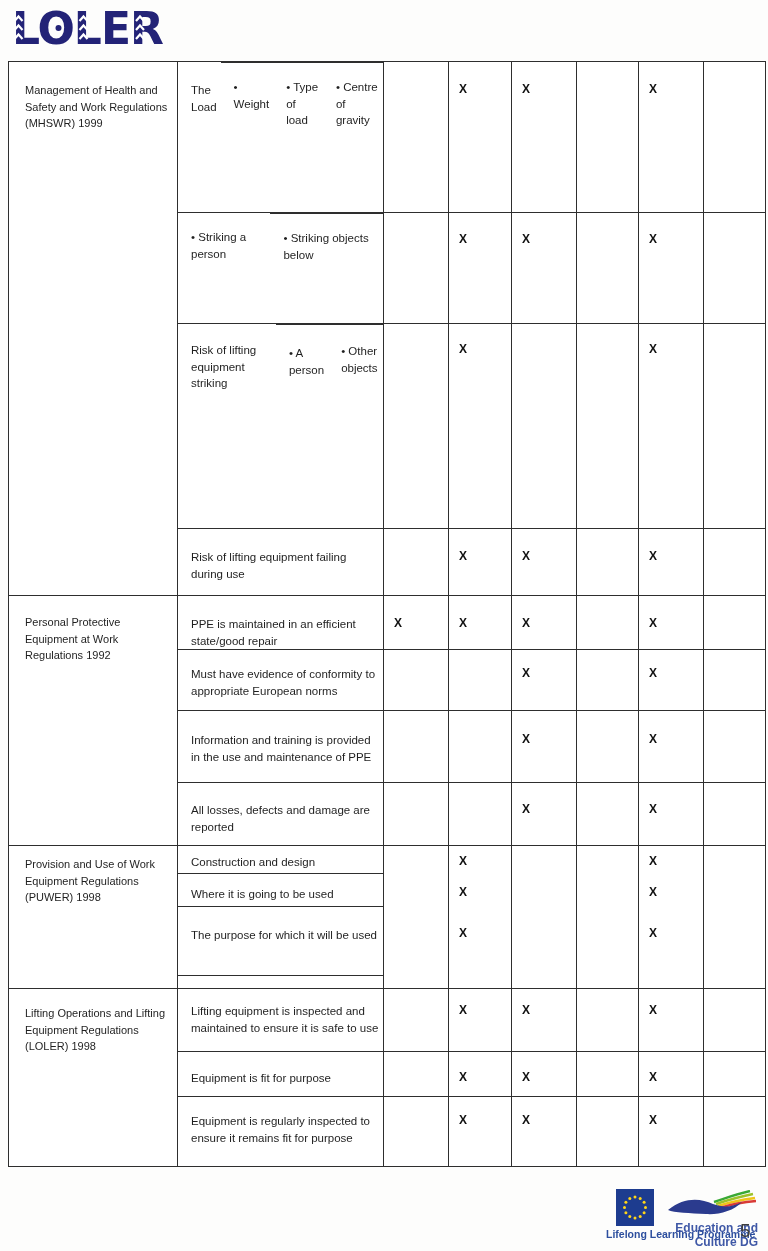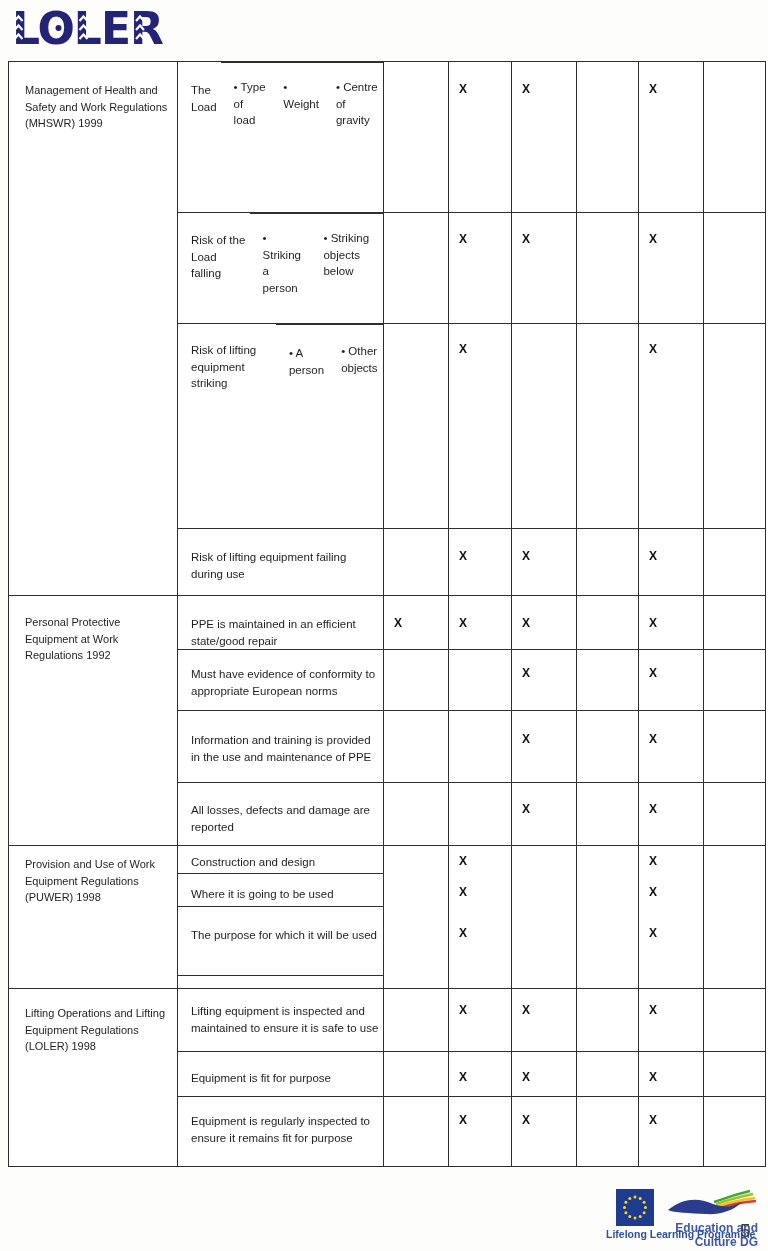--- a/index.html
+++ b/index.html
@@ -58,36 +58,35 @@
   </div>
 
   <div class="rtable">
 
     <div class="sec" style="--c1p:20px">
       <div class="col1">Management of Health and Safety and Work Regulations (MHSWR) 1999</div>
       <div class="rest">
         <div class="group" style="height:150px;--xp:20px">
           <div class="reqcol">
             <div class="req" style="height:37px;padding-top:20px">The Load</div>
+            <div class="req" style="height:37px;padding-top:16px">• Weight</div>
             <div class="req" style="height:36px;padding-top:16px">• Type of load</div>
-            <div class="req" style="height:37px;padding-top:16px">• Weight</div>
             <div class="req" style="height:40px;padding-top:16px">• Centre of gravity</div>
           </div>
           <div class="marks">
             <div class="mark w1"></div>
             <div class="mark w2">X</div>
             <div class="mark w3">X</div>
             <div class="mark w4"></div>
             <div class="mark w5">X</div>
             <div class="mark w6"></div>
           </div>
         </div>
         <div class="group" style="height:111px;--xp:19px">
           <div class="reqcol">
-            <div class="req" style="height:36px;padding-top:19px">Risk of the Load falling</div>
             <div class="req" style="height:35px;padding-top:16px">• Striking a person</div>
             <div class="req" style="height:40px;padding-top:16px">• Striking objects below</div>
           </div>
           <div class="marks">
             <div class="mark w1"></div>
             <div class="mark w2">X</div>
             <div class="mark w3">X</div>
             <div class="mark w4"></div>
             <div class="mark w5">X</div>
             <div class="mark w6"></div>

